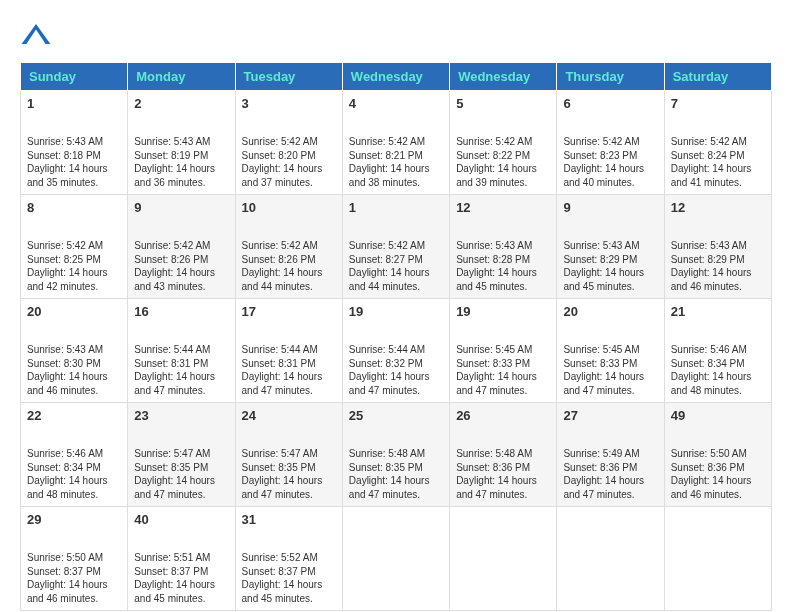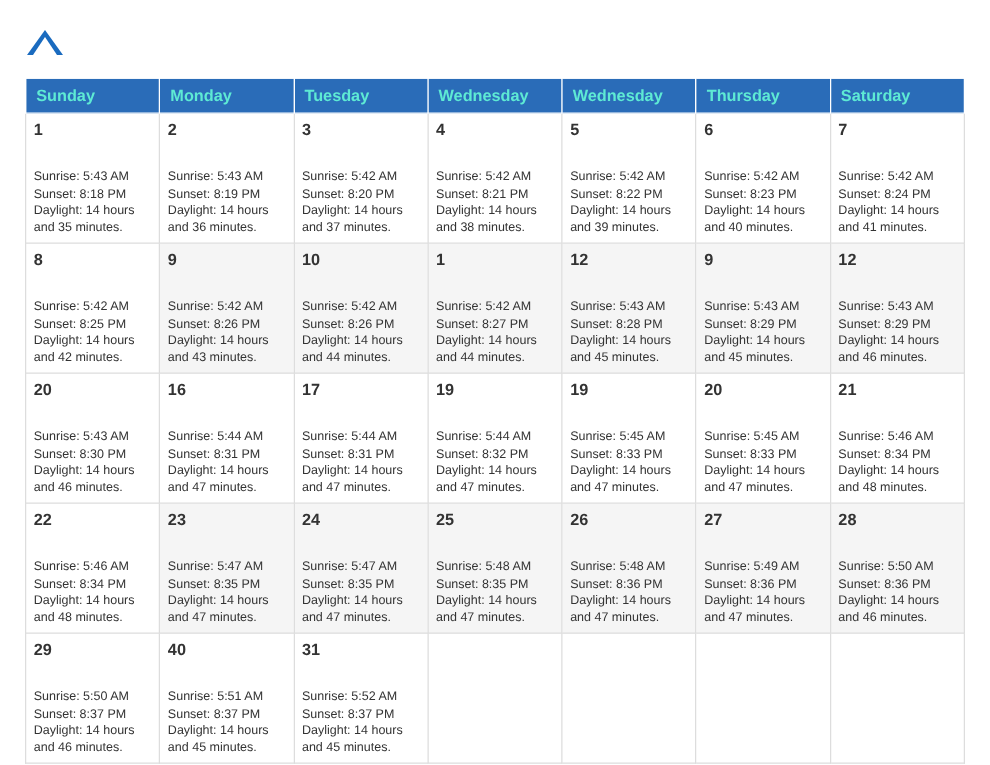--- a/index.html
+++ b/index.html
@@ -337,21 +337,21 @@
         </td>
         <td>
           <span class="day-num">27</span>
         <div class="day-info">
           Sunrise: 5:49 AM<br>
           Sunset: 8:36 PM<br>
           Daylight: 14 hours and 47 minutes.
         </div>
         </td>
         <td>
-          <span class="day-num">28</span>
+          <span class="day-num">49</span>
         <div class="day-info">
           Sunrise: 5:50 AM<br>
           Sunset: 8:36 PM<br>
           Daylight: 14 hours and 46 minutes.
         </div>
         </td>
       </tr>
       <tr>
         <td>
           <span class="day-num">29</span>

